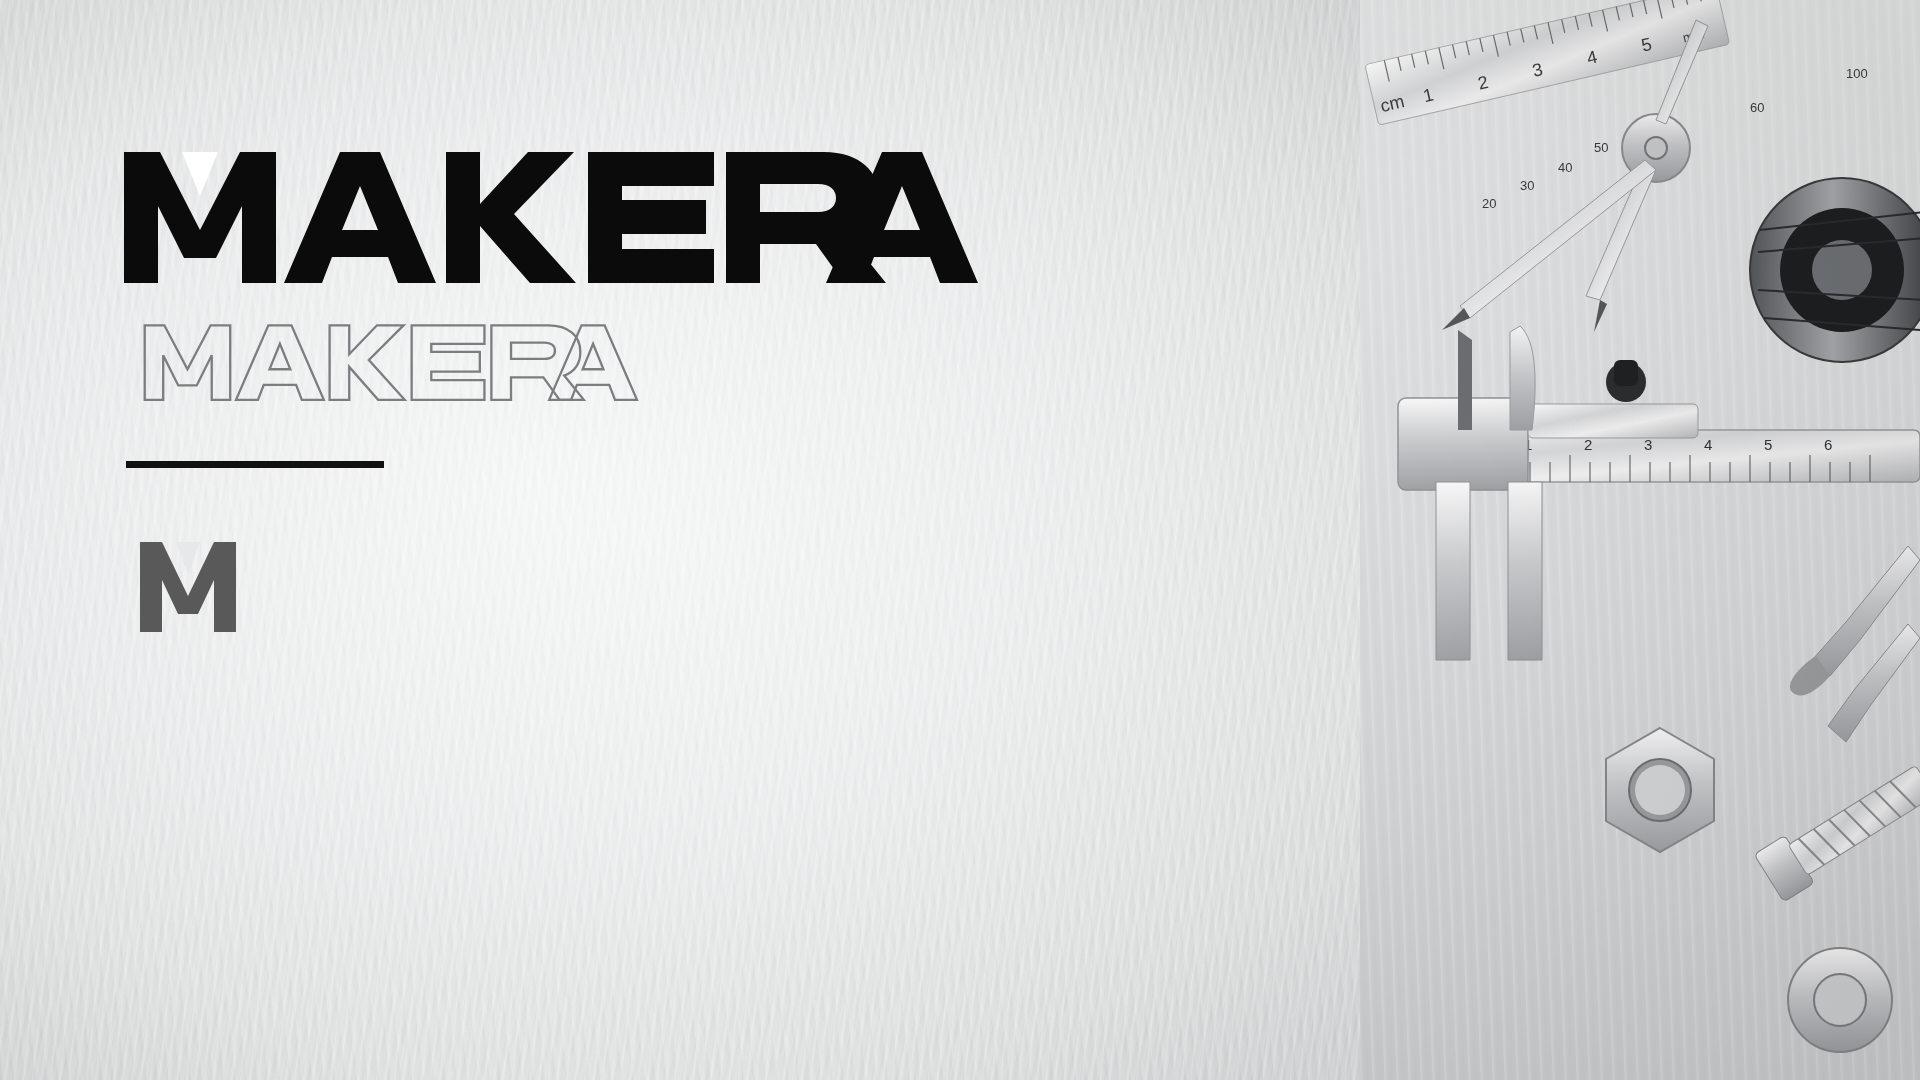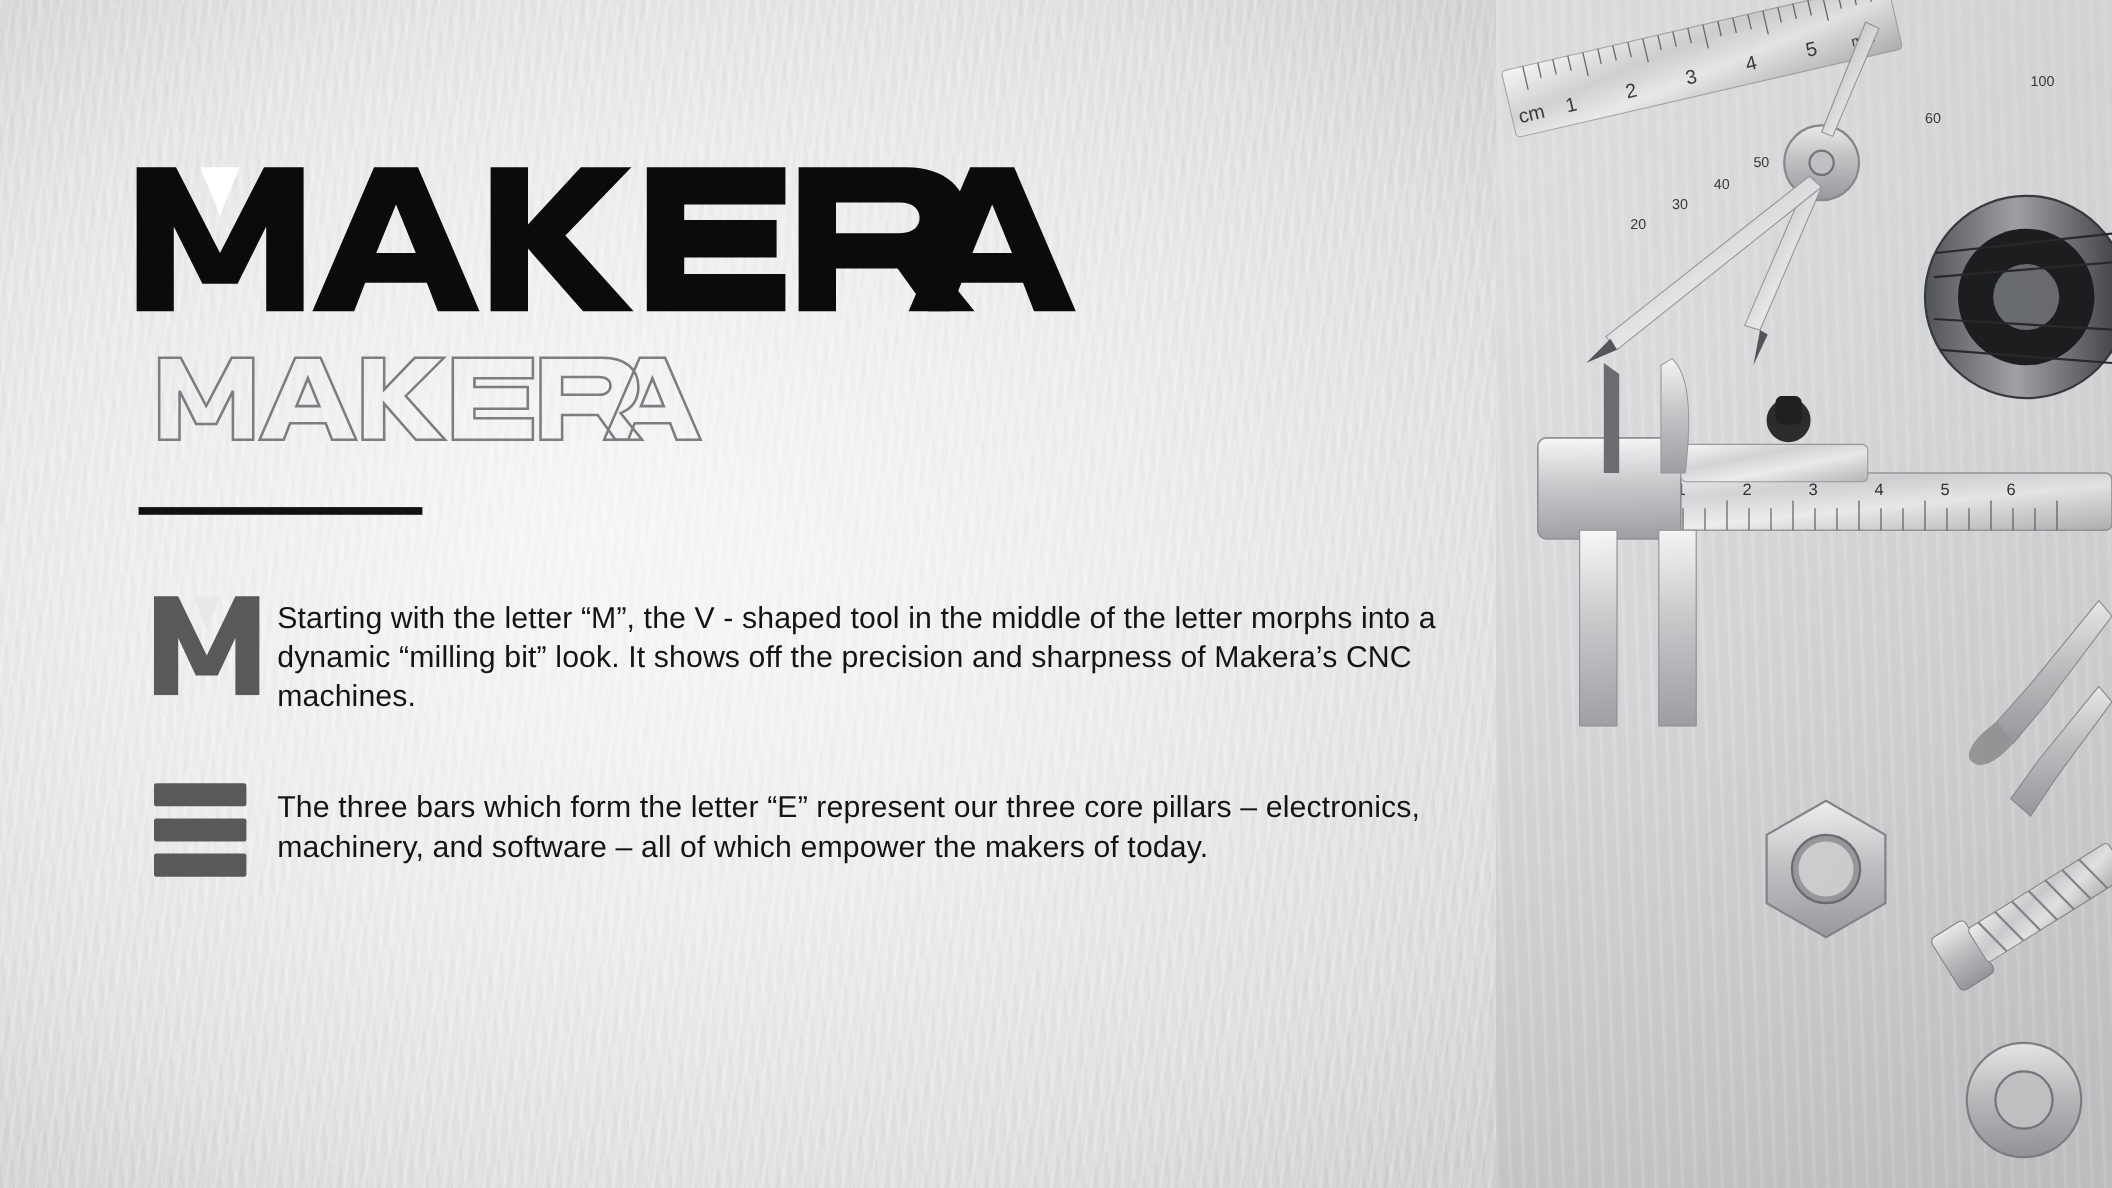--- a/index.html
+++ b/index.html
@@ -363,29 +363,18 @@
       <div class="feature">
         <div class="feature-icon">
           <svg width="96" height="92" viewBox="0 0 96 92">
             <g fill="#595959">
               <path d="M0 92 L0 2 L22 2 L48 56 L74 2 L96 2 L96 92 L74 92 L74 40 L58 74 L38 74 L22 40 L22 92 Z"></path>
             </g>
             <path d="M36 2 L60 2 L48 34 Z" fill="#e7e8e9"></path>
             <path d="M40 6 C45 20 47 28 48 34 C50 26 54 14 57 6 Z" fill="#595959" opacity="0"></path>
           </svg>
         </div>
-        <div class="feature-text">Starting with the letter “M”, the V - shaped tool in the middle of the letter morphs into a dynamic “milling bit” look. It shows off the precision and sharpness of Makera’s CNC machines.</div>
       </div>
 
-      <div class="feature">
-        <div class="feature-icon">
-          <div class="bars">
-            <div class="bar"></div>
-            <div class="bar"></div>
-            <div class="bar"></div>
-          </div>
-        </div>
-        <div class="feature-text">The three bars which form the letter “E” represent our three core pillars – electronics, machinery, and software – all of which empower the makers of today.</div>
-      </div>
 
     </div>
   </div>
 </div>
 
 </body></html>

